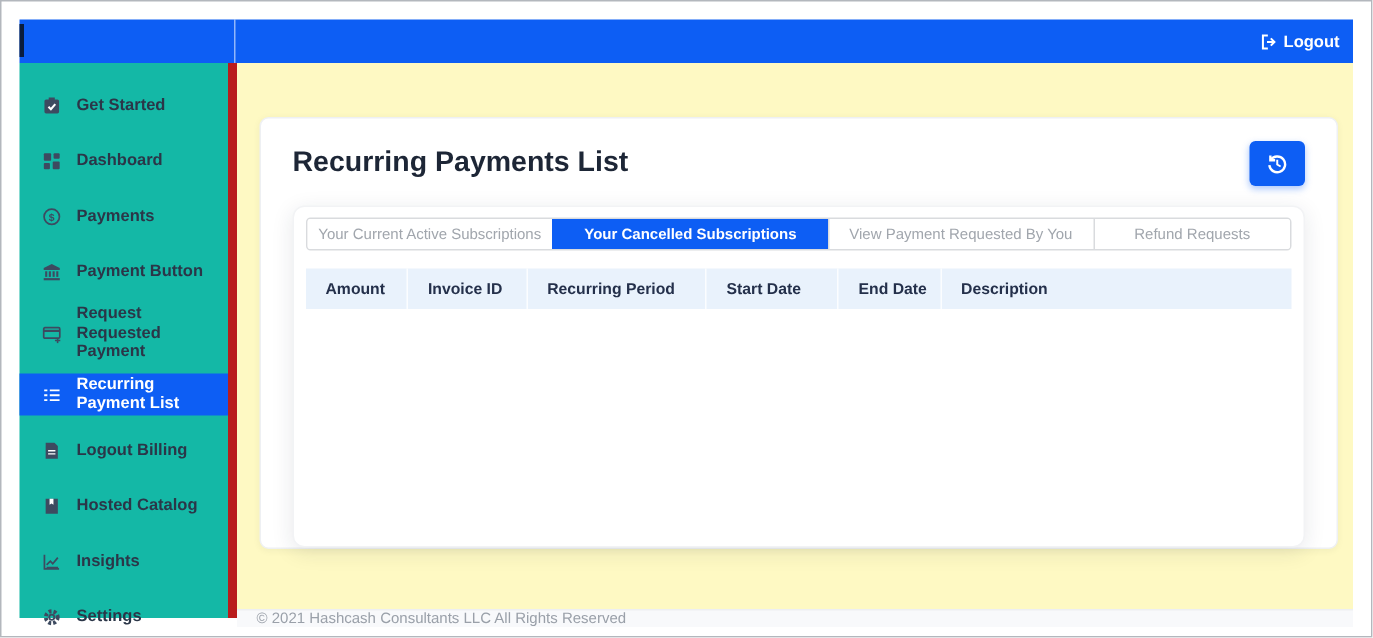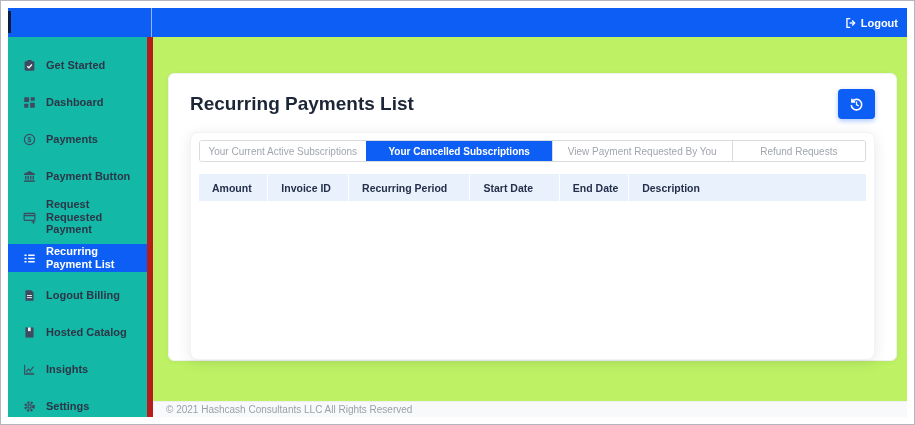--- a/index.html
+++ b/index.html
@@ -1,19 +1,19 @@
 <!DOCTYPE html>
 <html><head>
 <meta charset="utf-8">
 <style>
   * { margin:0; padding:0; box-sizing:border-box; }
   html,body { background:#e9eaec; font-family:"Liberation Sans","DejaVu Sans",sans-serif; }
   .frame{
     width:915px;height:425px;background:#fff;border:1px solid #b3b7bd;
-    padding:7px;display:flex;flex-direction:column;position:relative;
+    padding:12px;display:flex;flex-direction:column;position:relative;
   }
   
   .topbar{
     height:29px;background:#0d5ef4;display:flex;align-items:center;
     justify-content:flex-end;position:relative;flex:0 0 auto;
   }
   .logo-sliver{position:absolute;left:0;top:3px;width:3px;height:22px;background:#0a1d3c;}
   .topbar-divider{position:absolute;left:143px;top:0;bottom:0;width:1px;background:rgba(255,255,255,.55);}
   .logout{
     display:flex;align-items:center;gap:4px;color:#fff;font-size:11px;font-weight:bold;
@@ -28,21 +28,21 @@
   .side-item{
     display:flex;align-items:center;gap:10px;padding:0 0 0 14px;height:37px;
     color:#2b3648;font-size:11px;font-weight:bold;cursor:pointer;flex:0 0 auto;
   }
   .side-item .sicon{width:14px;height:14px;flex:0 0 14px;color:#3d4a60;display:flex;align-items:center;justify-content:center;}
   .side-item.tall{height:44px;}
   .side-item.active{background:#0d5ef4;color:#fff;height:28px;margin:5px 0;}
   .side-item.active .sicon{color:#fff;}
   .side-label{line-height:1.15;padding-right:6px;}
   
-  .main{flex:1;display:flex;flex-direction:column;background:#bef264;min-width:0;gap:40px;}
+  .main{flex:1;display:flex;flex-direction:column;background:#fef9c3;min-width:0;gap:40px;}
   .outer-card{
     margin:36px 10px 0 15px;height:302px;background:#fff;border:1px solid #eef0f3;
     border-radius:6px;box-shadow:0 1px 5px rgba(20,30,50,.05);padding:15px 21px 0 21px;
   }
   .card-head{display:flex;align-items:flex-start;justify-content:space-between;}
   .page-title{font-size:19px;font-weight:bold;color:#1d2636;padding-top:4px;}
   .btn-history{
     width:37px;height:30px;background:#0d5ef4;border:none;border-radius:4px;
     display:flex;align-items:center;justify-content:center;cursor:pointer;
     box-shadow:0 2px 5px rgba(13,94,244,.35);

